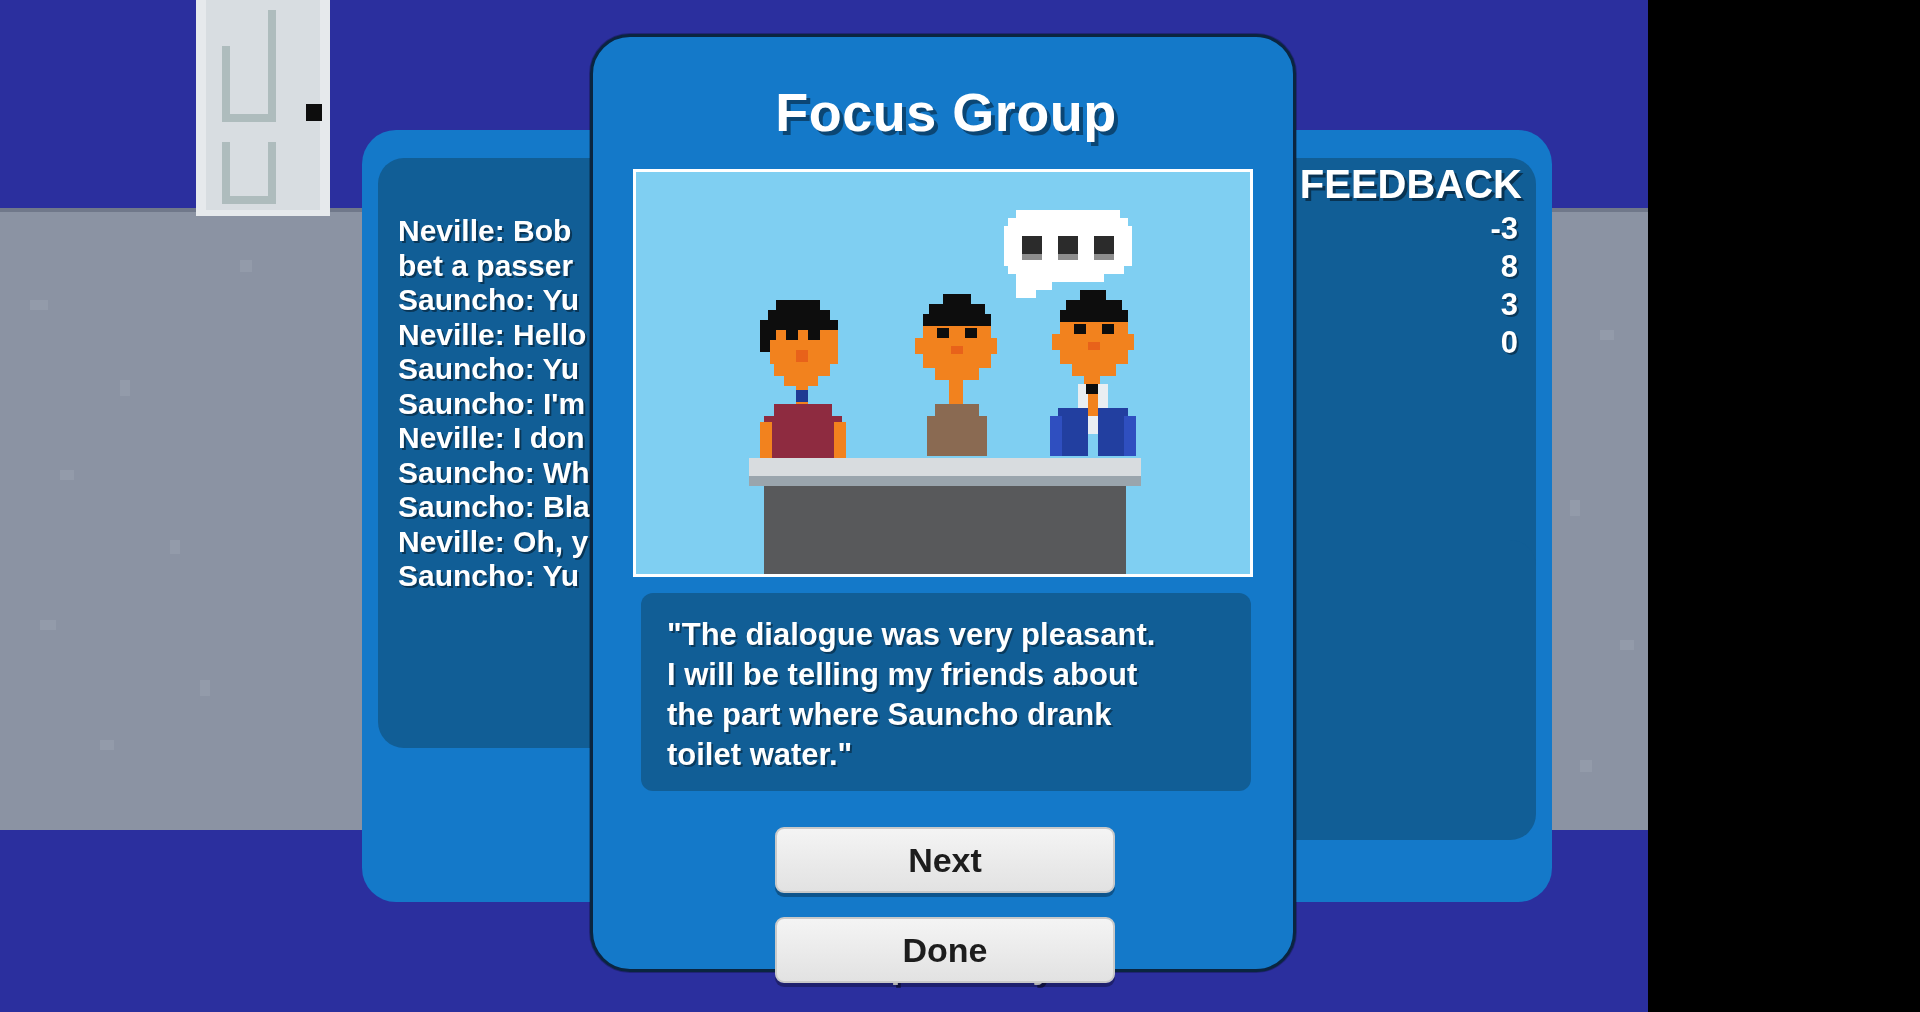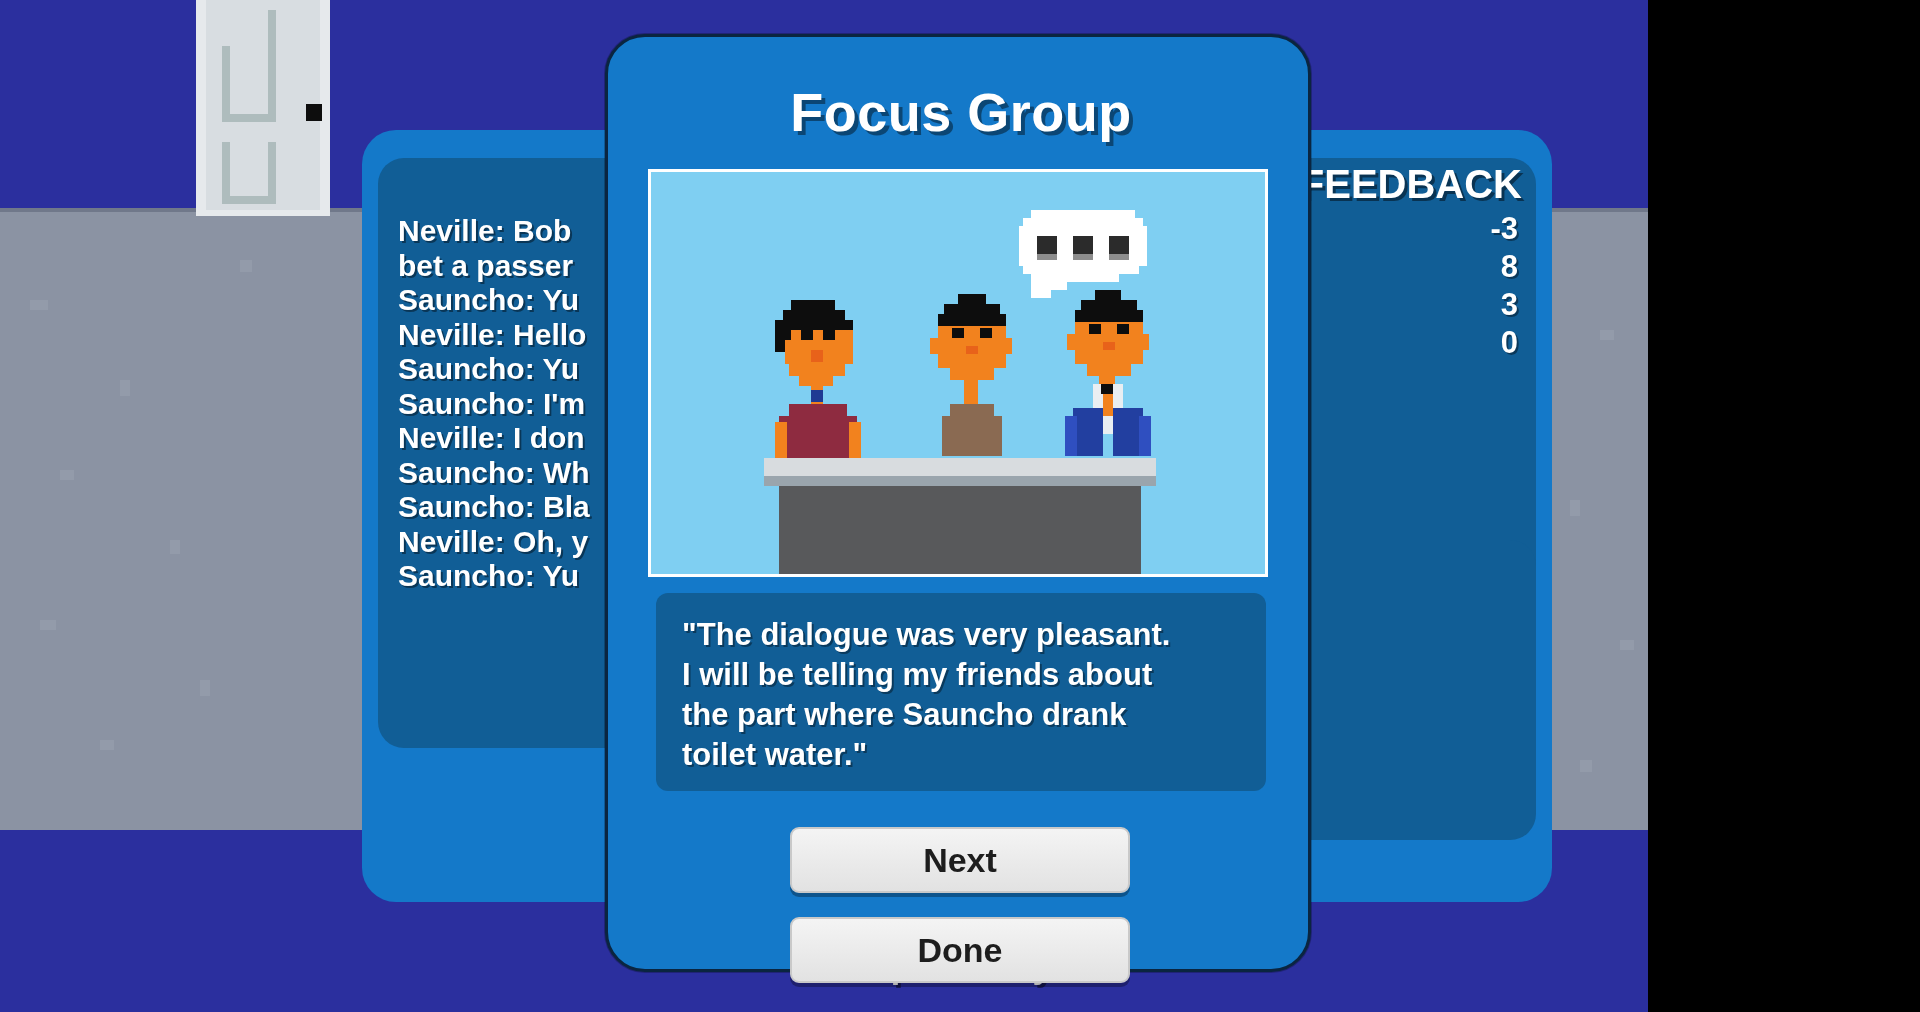--- a/index.html
+++ b/index.html
@@ -68,21 +68,20 @@
     color:#fff; font-size:34px; font-weight:bold; line-height:43px;
     text-shadow:3px 3px 0 rgba(0,0,0,.45);
     white-space:pre;
   }
 
   
   #modal{
     position:absolute; left:590px; top:34px; width:706px; height:938px;
     background:#1479c9; border:3px solid #0a2540; border-radius:40px;
     box-shadow:0 0 0 1px rgba(0,0,0,.25);
-    margin-left:15px;
   }
   #modal-title{
     position:absolute; left:0; top:44px; width:706px; text-align:center;
     color:#fff; font-size:54px; font-weight:bold; letter-spacing:.5px;
     text-shadow:4px 4px 0 rgba(0,0,0,.42);
   }
 
   
   #scene{
     position:absolute; left:40px; top:132px; width:620px; height:408px;

